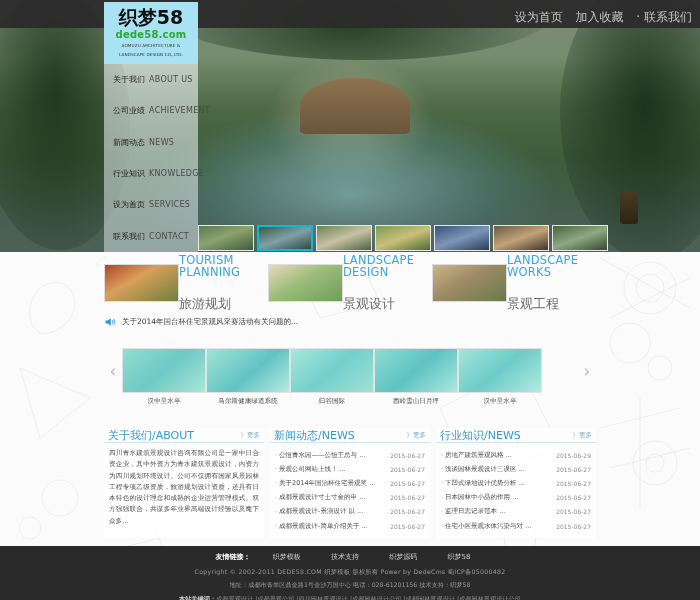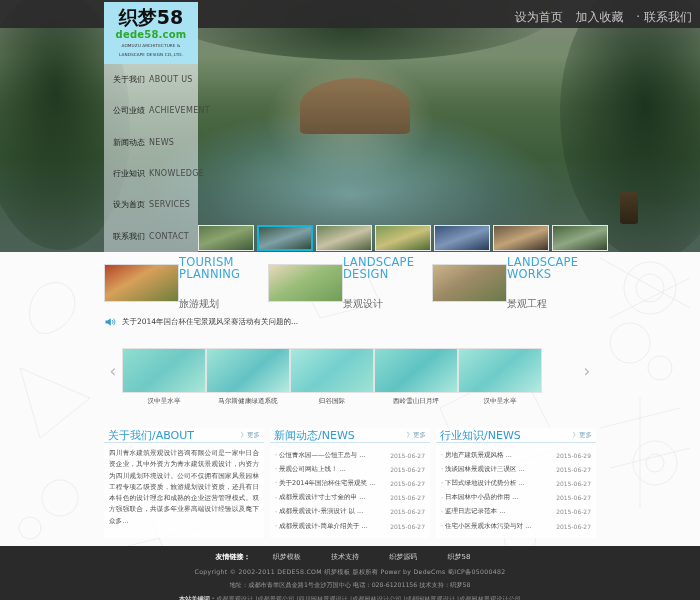--- a/index.html
+++ b/index.html
@@ -63,21 +63,21 @@
   .thumb { width: 56px; height: 26px; border: 1px solid #e8e8e8; position: relative; overflow: hidden; }
   .thumb.active { border: 2px solid #12b7d8; }
   .thumb i { position: absolute; inset: 0; display: block; }
 
   
   .services { position: absolute; left: 104px; top: 262px; width: 492px; height: 42px; display: flex; z-index: 3; }
   .svc { width: 164px; height: 42px; display: flex; align-items: center; }
   .svc-img { width: 75px; height: 38px; border: 1px solid #ddd; position: relative; overflow: hidden; flex: none; }
   .svc-txt { flex: 1; padding-right: 4px; text-align: left; }
   .svc-en { font-size: 11.5px; color: #3aa7d9; line-height: 12px; letter-spacing: .2px; }
-  .svc-cn { font-size: 10px; color: #6a6a6a; margin-top: 17px; }
+  .svc-cn { font-size: 13px; color: #6a6a6a; margin-top: 17px; }
 
   
   .announce {
     position: absolute; left: 104px; top: 312px; width: 492px; height: 20px;
     display: flex; align-items: center; z-index: 3;
   }
   .speaker { width: 12px; height: 12px; margin-right: 6px; flex: none; }
   .announce-text { font-size: 7.5px; color: #3b3b3b; white-space: nowrap; }
 
   

